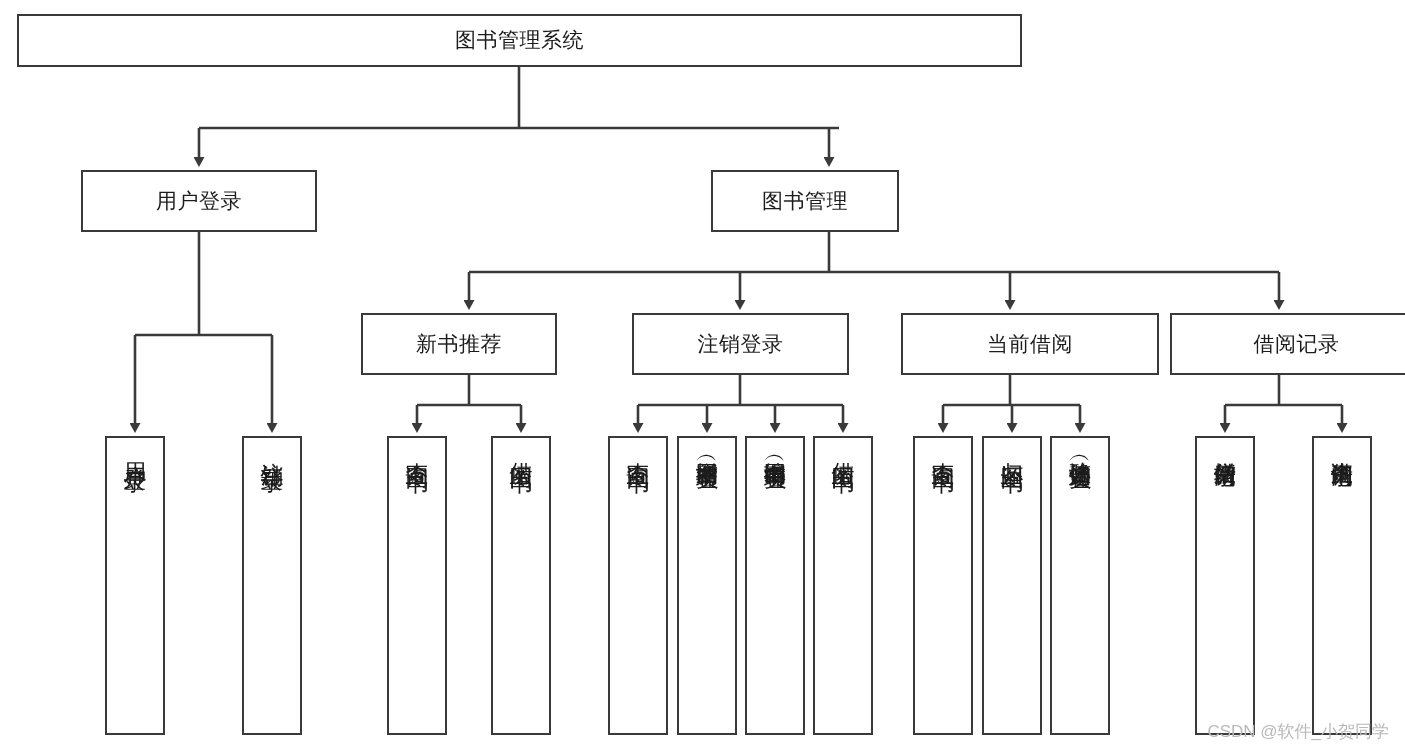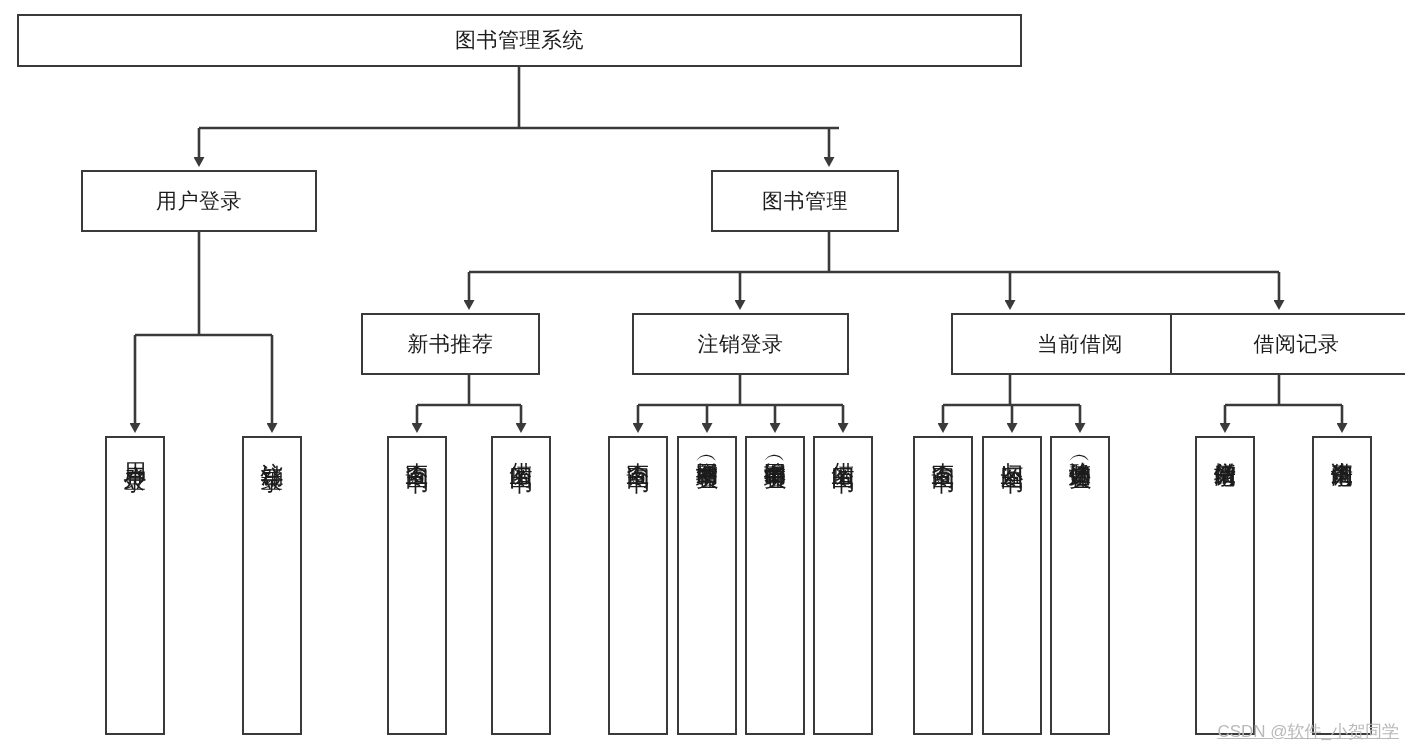--- a/index.html
+++ b/index.html
@@ -51,28 +51,27 @@
     letter-spacing:3px;
     line-height:1;
     white-space:nowrap;
   }
   .node.v.tall .lbl{
     font-size:22px;
     letter-spacing:1px;
   }
   #watermark{
     position:absolute;
-    right:6px;
+    right:16px;
     bottom:4px;
     font-size:17px;
     color:#b9b9b9;
     z-index:5;
     white-space:nowrap;
     font-family:"Liberation Sans","DejaVu Sans",sans-serif;
-    text-decoration:underline;
   }
 </style>
 </head>
 <body>
 
 <div id="canvas">
 
   <svg class="wires" viewBox="0 0 1405 747" xmlns="http://www.w3.org/2000/svg">
     <defs>
       <marker id="arw" markerWidth="10" markerHeight="11" refX="1" refY="5.5" orient="auto" markerUnits="userSpaceOnUse">
@@ -127,27 +126,27 @@
     <span class="lbl">图书管理系统</span>
   </div>
 
   <div class="node h" style="left:81px;top:170px;width:236px;height:62px;">
     <span class="lbl">用户登录</span>
   </div>
   <div class="node h" style="left:711px;top:170px;width:188px;height:62px;">
     <span class="lbl">图书管理</span>
   </div>
 
-  <div class="node h" style="left:361px;top:313px;width:179px;height:62px;">
+  <div class="node h" style="left:361px;top:313px;width:196px;height:62px;">
     <span class="lbl">新书推荐</span>
   </div>
   <div class="node h" style="left:632px;top:313px;width:217px;height:62px;">
     <span class="lbl">注销登录</span>
   </div>
-  <div class="node h" style="left:951px;top:313px;width:258px;height:62px;">
+  <div class="node h" style="left:901px;top:313px;width:258px;height:62px;">
     <span class="lbl">当前借阅</span>
   </div>
   <div class="node h" style="left:1170px;top:313px;width:253px;height:62px;">
     <span class="lbl">借阅记录</span>
   </div>
 
   <div class="node v" style="left:105px;top:436px;width:60px;height:299px;">
     <span class="lbl">用户登录</span>
   </div>
   <div class="node v" style="left:242px;top:436px;width:60px;height:299px;">

